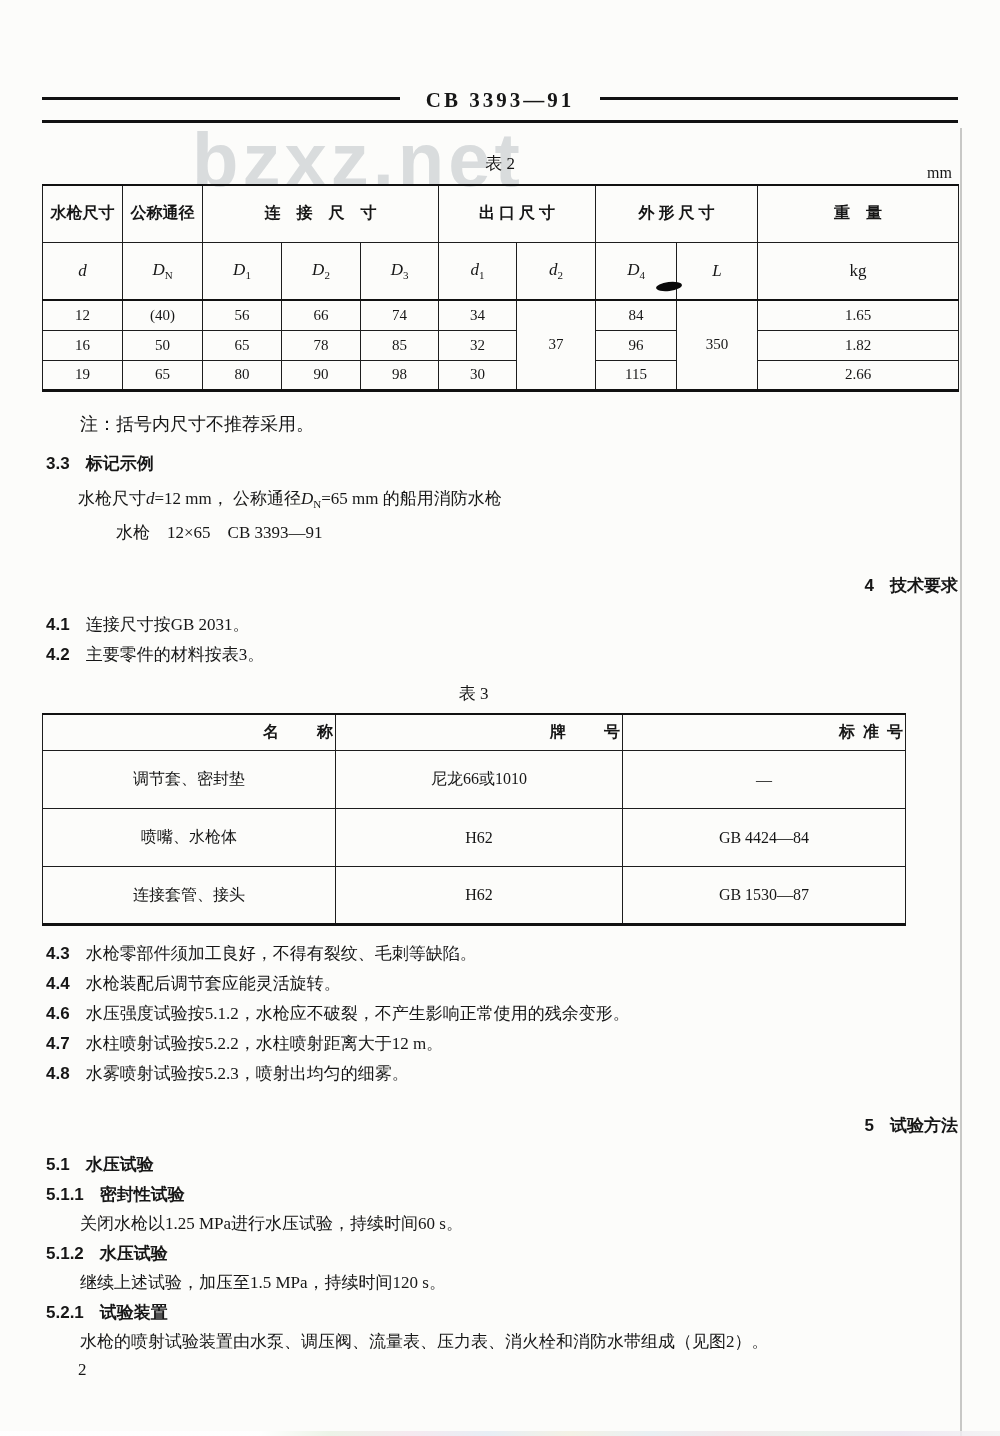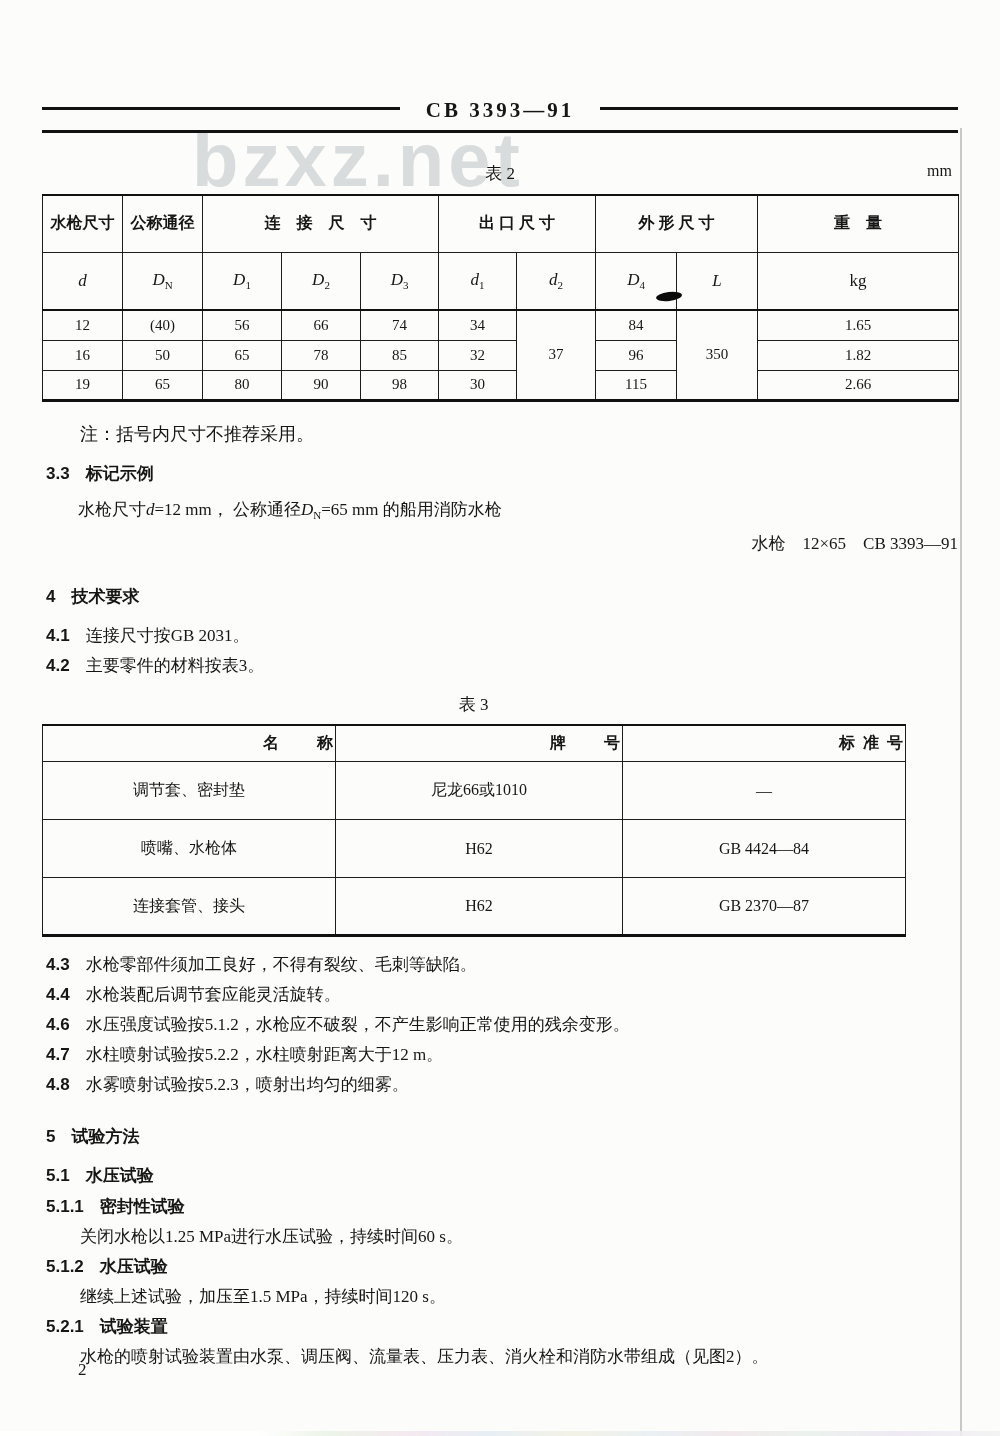--- a/index.html
+++ b/index.html
@@ -6,41 +6,41 @@
   html, body { margin: 0; padding: 0; background: #d9d9d9; }
   .page {
     position: relative;
     width: 1000px;
     height: 1436px;
     background: #fcfcfa;
     font-family: "Liberation Serif", "DejaVu Serif", serif;
     color: #161616;
     overflow: hidden;
   }
-  .content { position: relative; z-index: 1; padding: 0 42px; margin-top: 26px; }
+  .content { position: relative; z-index: 1; padding: 16px 42px; }
 
   .watermark {
     position: absolute; z-index: 0;
     left: 192px; top: 116px;
     font-family: "Liberation Sans", "DejaVu Sans", sans-serif;
     font-size: 76px; font-weight: bold;
     color: rgba(144, 153, 161, 0.32);
     letter-spacing: 4px; user-select: none; white-space: nowrap;
   }
 
   .doc-header { display: flex; align-items: center; padding-top: 70px; }
   .rule-seg { flex: 1; height: 3px; background: #121212; }
   .doc-number {
     margin: 0 26px; font-size: 21px; font-weight: bold;
     letter-spacing: 3px; white-space: nowrap; transform: translateY(2px);
   }
   .full-rule { height: 3px; background: #121212; margin-top: 9px; }
 
   .caption-row { position: relative; margin-top: 29px; height: 24px; text-align: center; font-size: 17px; }
-  .caption-row .unit { position: absolute; right: 6px; top: 0; font-size: 16px; }
+  .caption-row .unit { position: absolute; right: 6px; top: 12px; font-size: 16px; }
 
   table { border-collapse: collapse; table-layout: fixed; }
   th, td { border: 1px solid #1d1d1d; text-align: center; vertical-align: middle; padding: 0; }
 
   .t2 { width: 916px; margin-top: 8px; border-top: 2px solid #111; border-bottom: 3px solid #111; }
   .t2 thead tr.h1 th { height: 57px; font-size: 16px; font-weight: bold; }
   .t2 thead tr.h2 th { height: 58px; font-size: 17px; font-weight: normal; border-bottom: 2px solid #111; }
   .t2 tbody td { height: 30px; font-size: 15px; }
 
   .var { font-style: italic; font-family: "Liberation Serif", "DejaVu Serif", serif; font-weight: normal; }
@@ -52,28 +52,28 @@
     width: 26px; height: 9px; background: #0a0a0a;
     border-radius: 50%; transform: rotate(-7deg);
   }
 
   .note { margin: 20px 0 0 38px; font-size: 18px; }
 
   .num {
     font-family: "Liberation Sans", "DejaVu Sans", sans-serif;
     font-weight: bold; margin-right: 16px;
   }
-  .btitle { font-family: Liberation Mono, monospace; font-weight: bold; }
-
-  .h-sec { margin: 30px 0 0 4px; font-size: 17px; }
+  .btitle { font-family: Liberation Serif, serif; font-weight: bold; }
+
+  .h-sec { margin: 30px 0 0 4px; font-size: 17px; text-align: right; }
   .clause { margin: 10px 0 0 4px; font-size: 17px; line-height: 20px; }
   .clause.first { margin-top: 18px; }
   .body-ind { margin: 9px 0 0 38px; font-size: 17px; line-height: 20px; }
   .example { margin: 13px 0 0 36px; font-size: 17px; }
-  .designation { margin: 11px 0 0 74px; font-size: 17px; text-align: right; }
+  .designation { margin: 11px 0 0 74px; font-size: 17px; }
 
   .caption3 { width: 863px; margin-top: 17px; text-align: center; font-size: 17px; }
   .t3 { width: 863px; margin-top: 8px; border-top: 2px solid #111; border-bottom: 3px solid #111; }
   .t3 thead th { height: 37px; font-size: 16px; font-weight: bold; letter-spacing: 2px; text-align: right; }
   .t3 tbody td { height: 58px; font-size: 16px; }
 
   .page-num { position: absolute; left: 78px; bottom: 56px; font-size: 17px; z-index: 1; }
 
   .edge-line { position: absolute; top: 128px; bottom: 0; right: 38px; width: 2px; background: #c8c8c6; z-index: 2; }
   .scan-strip {
@@ -218,21 +218,21 @@
           <td>—</td>
         </tr>
         <tr>
           <td>喷嘴、水枪体</td>
           <td>H62</td>
           <td>GB 4424—84</td>
         </tr>
         <tr>
           <td>连接套管、接头</td>
           <td>H62</td>
-          <td>GB 2370—87</td>
+          <td>GB 1530—87</td>
         </tr>
       </tbody>
     </table>
 
     <p class="clause first">
       <span class="num">4.3</span><span>水枪零部件须加工良好，不得有裂纹、毛刺等缺陷。</span>
     </p>
     <p class="clause">
       <span class="num">4.4</span><span>水枪装配后调节套应能灵活旋转。</span>
     </p>

